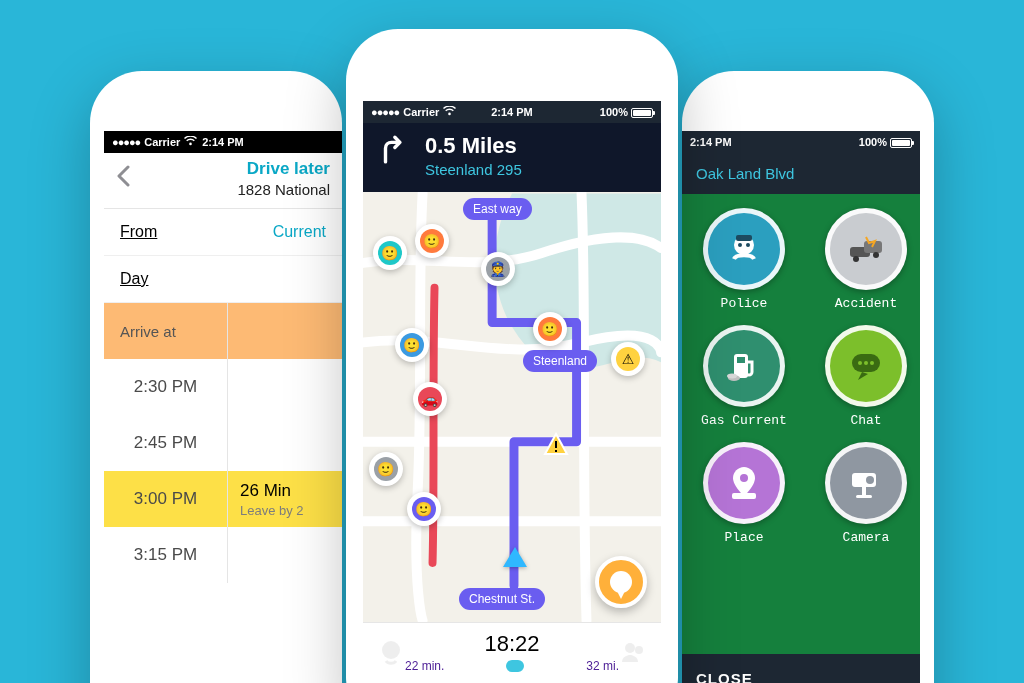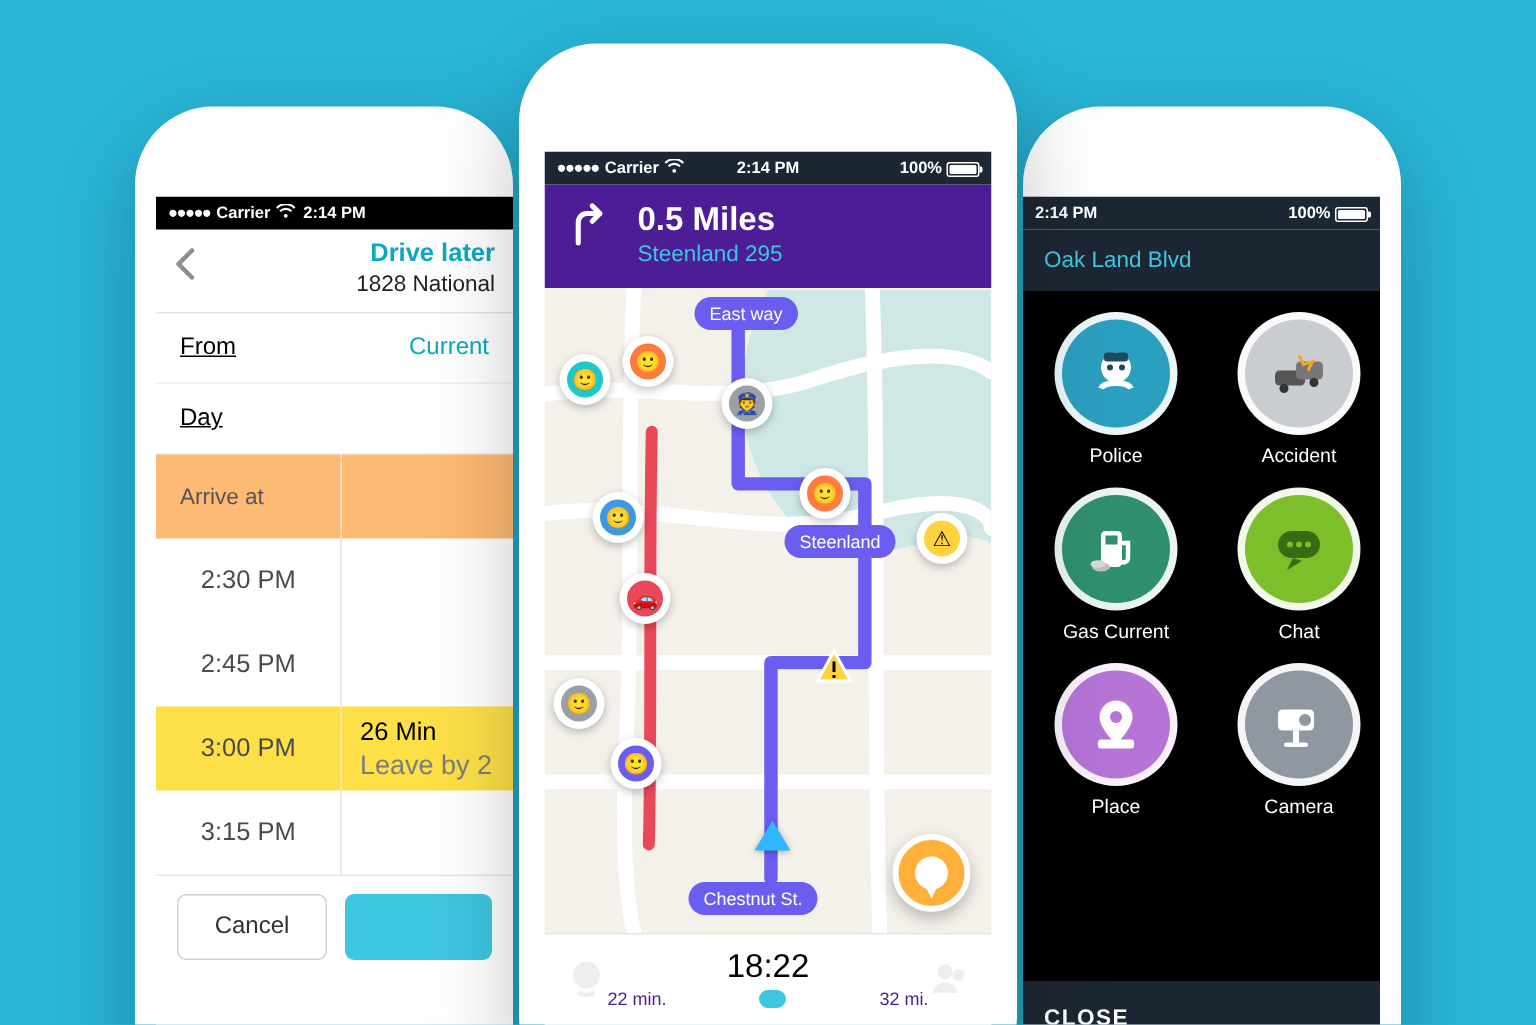--- a/index.html
+++ b/index.html
@@ -80,41 +80,41 @@
   .dl-details { flex: 1; }
   .dl-time, .dl-arrive {
     height: 56px; display: flex; align-items: center;
     padding: 0 16px; font-size: 17px;
   }
   .dl-time { justify-content: center; color: #4a4a4a; }
   .dl-arrive { background: #fdba74; color: #555; font-size: 15px; }
   .dl-time.sel, .dl-detail.sel { background: #fde047; }
   .dl-detail { height: 56px; padding: 8px 12px; display:flex; flex-direction:column; justify-content:center; }
   .dl-detail .big { font-size: 17px; color: #000; }
-  .dl-detail .sm  { font-size: 18px; color: #7d7d7d; margin-top: 2px; }
+  .dl-detail .sm  { font-size: 13px; color: #7d7d7d; margin-top: 2px; }
 
   .dl-footer {
     display: flex; gap: 12px; padding: 12px 14px;
     border-top: 1px solid #e5e5e5;
   }
   .dl-cancel {
     flex: 1; padding: 12px 0; text-align: center;
     border: 1px solid #d0d0d0; border-radius: 6px;
     color: #333; font-size: 16px;
   }
   .dl-go {
     flex: 1; background: #3ec6e0; border-radius: 6px;
   }
 
   
   #phone-center { left: 346px; top: 29px; width: 332px; height: 700px; z-index: 5; }
   #phone-center .screen { left: 17px; right: 17px; top: 72px; bottom: 0; }
 
   .nav-header {
-    background: #4c1d95; color: #fff;
+    background: #0f172a; color: #fff;
     padding: 10px 14px 14px 14px;
     display: flex; gap: 14px; align-items: flex-start;
   }
   .turn-arrow svg { width: 34px; height: 34px; }
   .nav-dist { font-size: 22px; font-weight: 600; }
   .nav-street { font-size: 15px; color: #3ec6e0; margin-top: 2px; }
 
   .map {
     position: relative;
     height: 430px;
@@ -193,23 +193,24 @@
 
   
   #phone-right { right: 90px; top: 71px; width: 252px; height: 700px; }
   #phone-right .screen { right: 14px; left: 0; top: 60px; bottom: 0; }
 
   .rpt-header {
     background:#1d2733; color:#3ec6e0;
     font-size: 15px; padding: 12px 14px;
   }
   .rpt-body {
-    background: #000000;
+    background: #15803d;
     padding: 14px 2px 0 10px;
     height: 460px;
+    font-family: Liberation Mono, monospace;
   }
   .rpt-grid {
     display:grid; grid-template-columns: repeat(2, 1fr);
     gap: 14px 18px;
   }
   .rpt-item { text-align:center; }
   .rpt-circle {
     width: 82px; height: 82px; margin: 0 auto;
     border-radius:50%;
     border: 5px solid rgba(255,255,255,.9);
@@ -281,24 +282,20 @@
         <div class="dl-detail"></div>
         <div class="dl-detail"></div>
         <div class="dl-detail sel">
           <span class="big">26 Min</span>
           <span class="sm">Leave by 2</span>
         </div>
         <div class="dl-detail"></div>
       </div>
     </div>
 
-    <div class="dl-footer">
-      <div class="dl-cancel">Cancel</div>
-      <div class="dl-go"></div>
-    </div>
   </div>
 </div>
 
 <div class="phone" id="phone-center">
   <div class="screen">
     <div class="status-bar nav">
       <span class="status-dots">●●●●●</span>
       <span style="margin-left:4px">Carrier</span>
       <span style="margin-left:4px">
         <svg width="13" height="10" viewBox="0 0 13 10">

